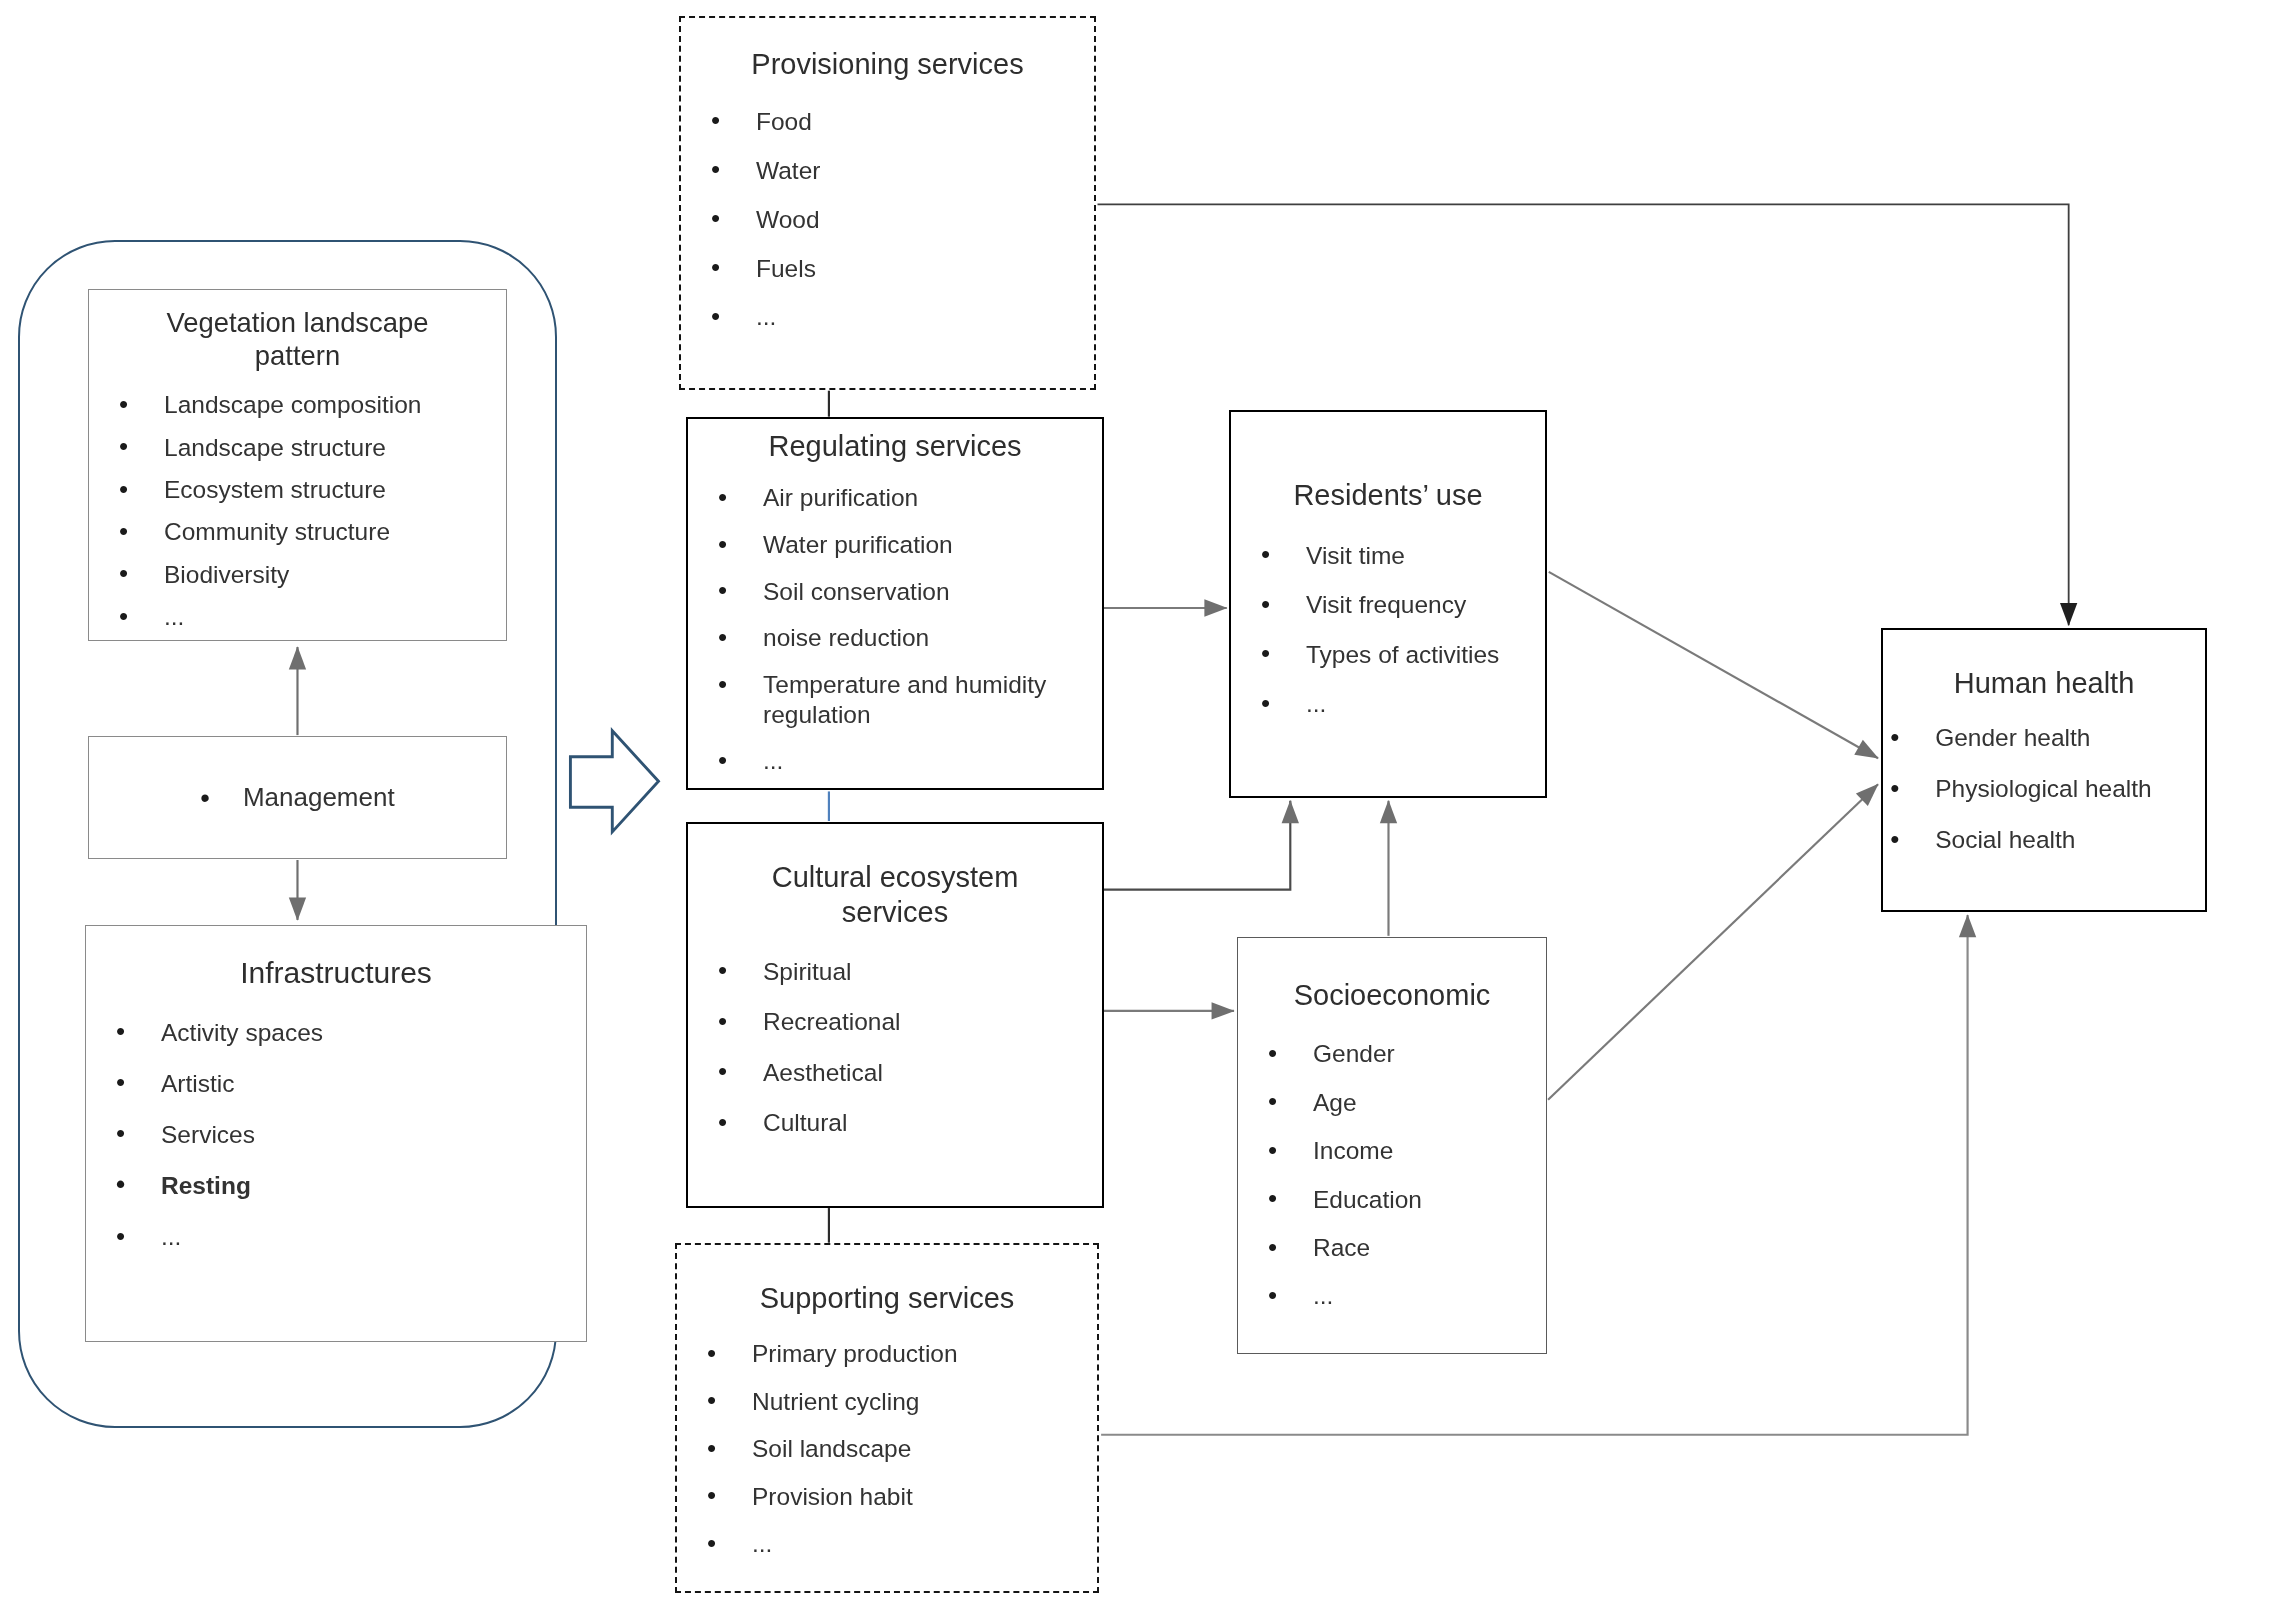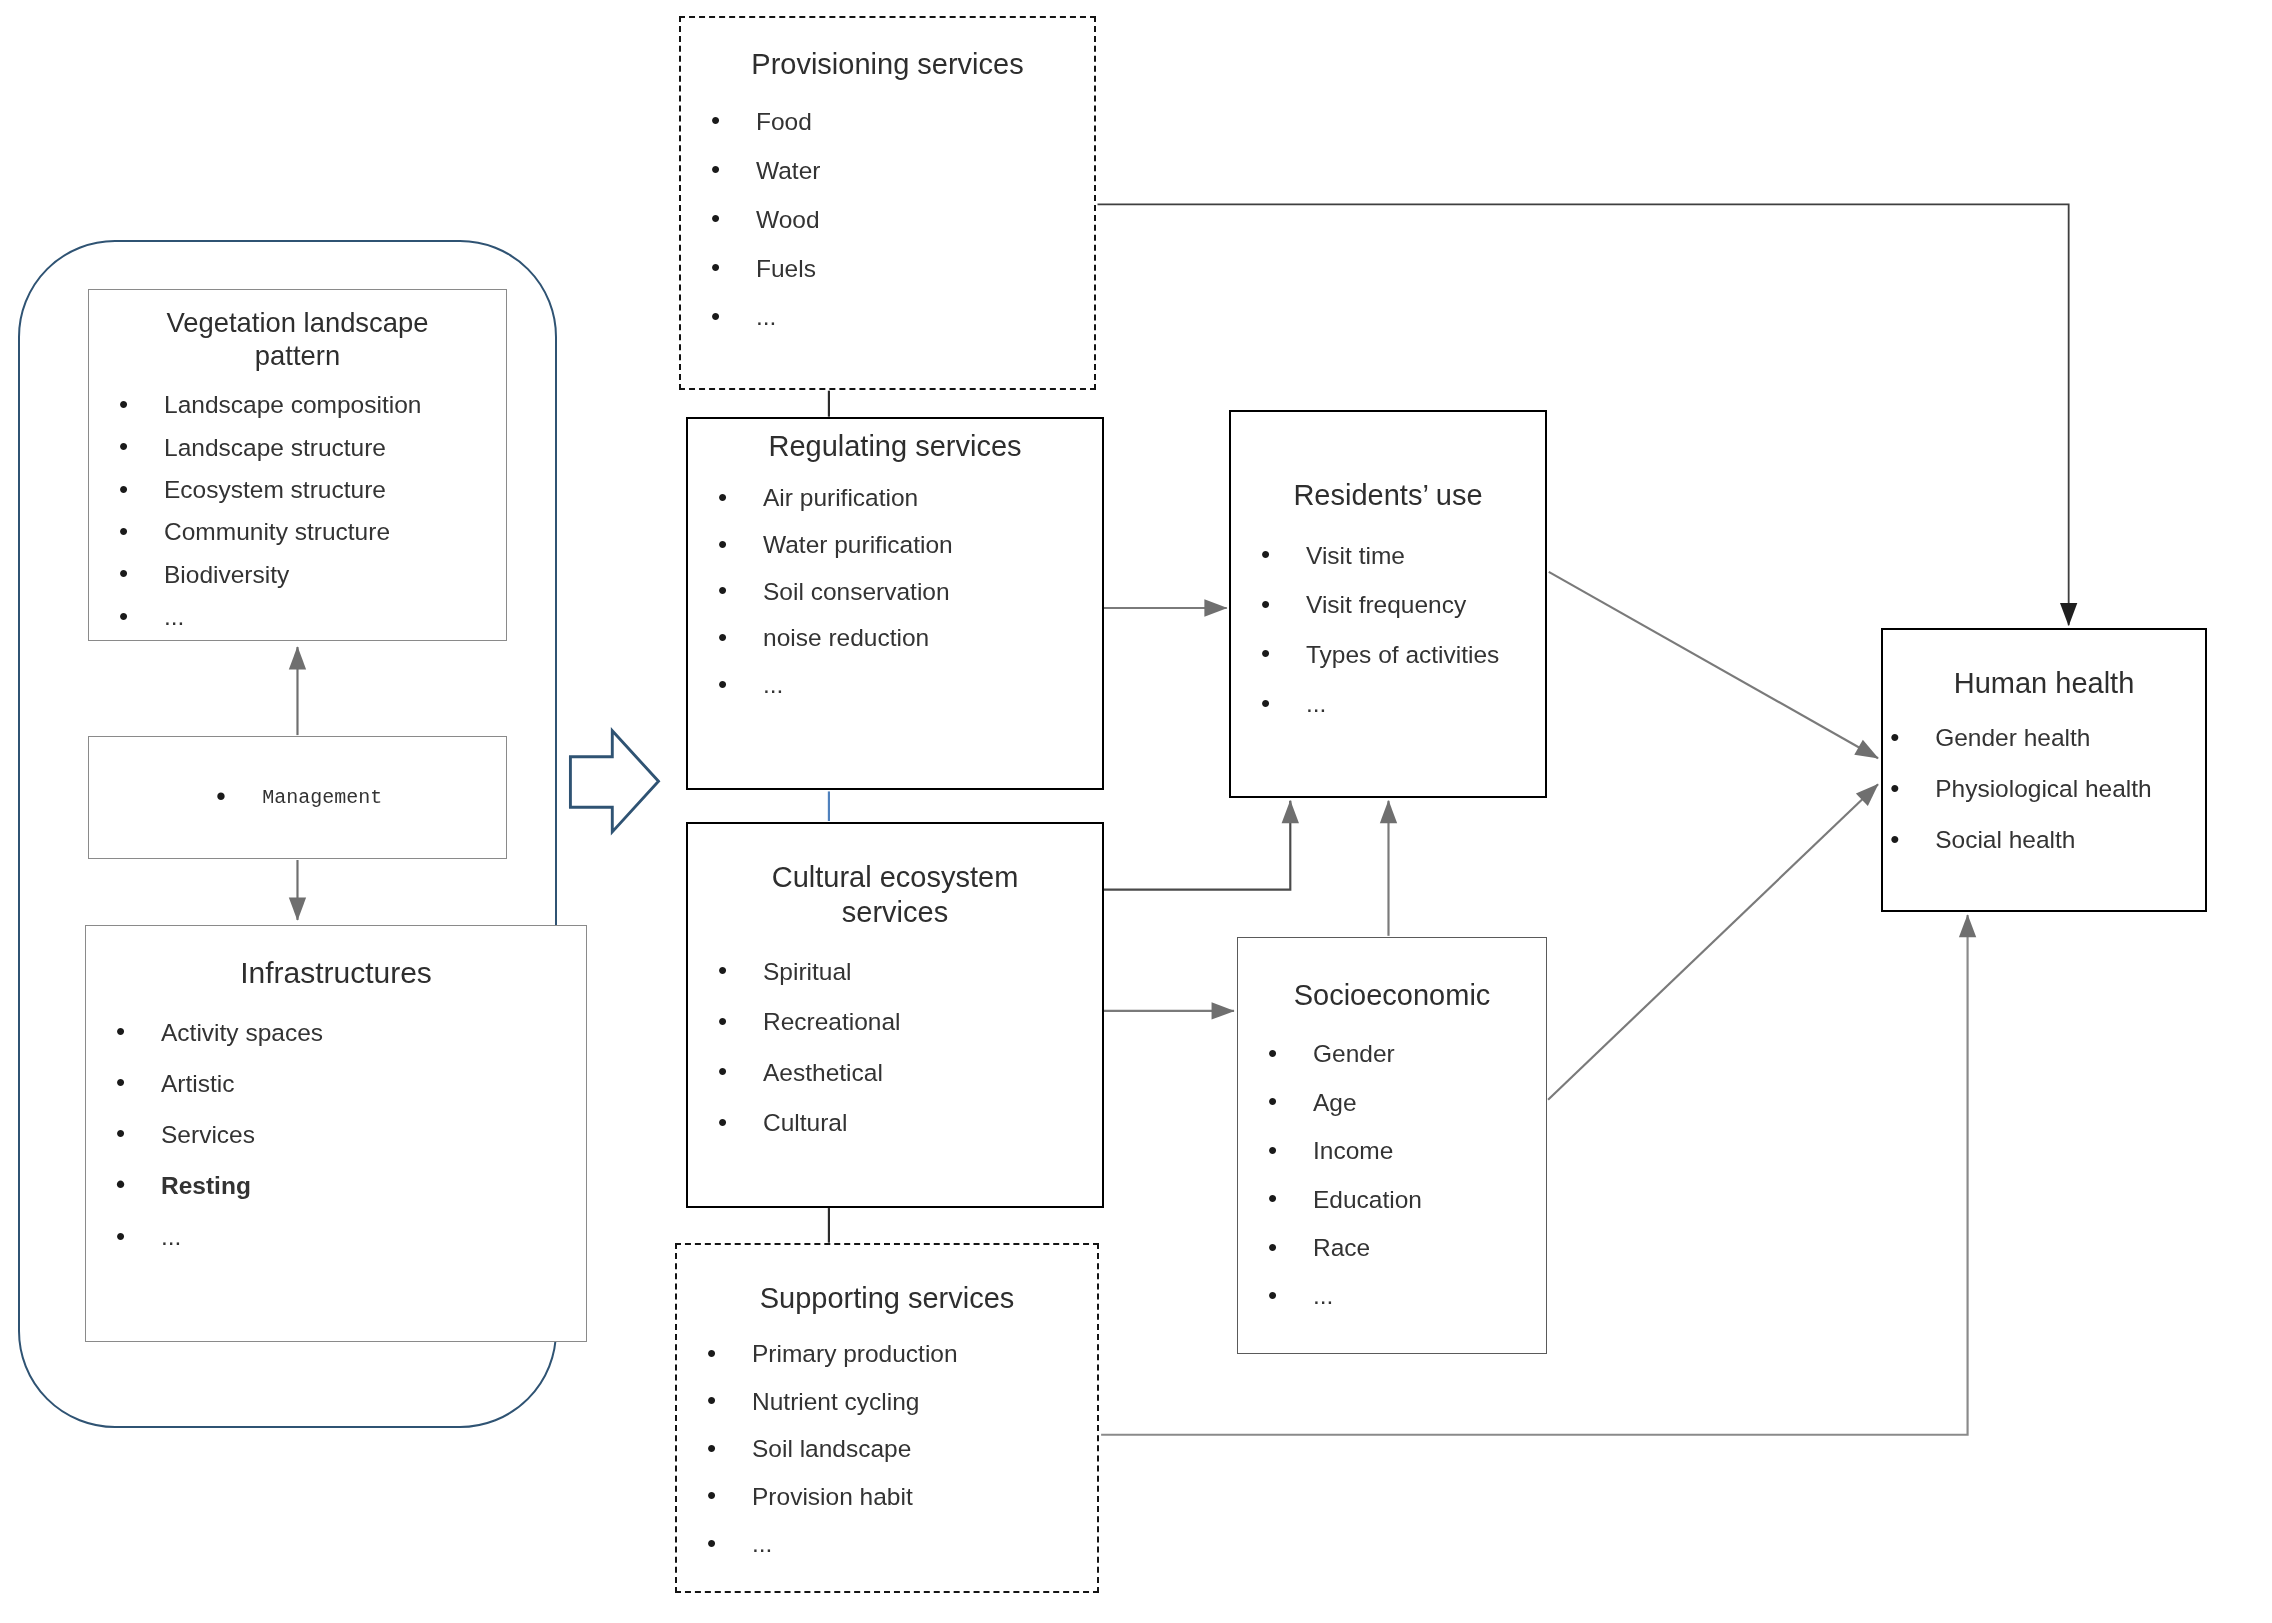--- a/index.html
+++ b/index.html
@@ -32,21 +32,21 @@
   }
   
   .center-bullets li{
     position:static;padding-left:0;text-align:center;
   }
   .center-bullets li::before{
     content:"\2022\00a0\00a0\00a0";position:static;font-size:26px;color:#1a1a1a;
   }
   .mgmt-inner{
     display:flex;align-items:center;justify-content:center;height:100%;
-    font-size:20px;color:#333333;font-family:Liberation Mono, monospace;
+    font-size:26px;color:#333333;
   }
   .mgmt-inner::before{content:"\2022";margin-right:33px;font-size:27.4px;color:#1a1a1a;}
 </style>
 </head>
 <body>
 
 <div class="canvas">
 
   <svg class="wires" viewBox="0 0 3148 2249" xmlns="http://www.w3.org/2000/svg">
     <defs>
@@ -118,20 +118,21 @@
     </ul>
   </div>
 
   <div class="box b-thick" style="left:686px;top:417px;width:418px;height:373px;">
     <div class="title" style="margin-top:10px;">Regulating services</div>
     <ul class="blist" style="margin-top:19px;">
       <li style="margin-bottom:17.3px;">Air purification</li>
       <li style="margin-bottom:17.3px;">Water purification</li>
       <li style="margin-bottom:17.3px;">Soil conservation</li>
       <li style="margin-bottom:17.3px;">noise reduction</li>
+      <li style="margin-bottom:17.3px;">Temperature and humidity regulation</li>
       <li style="margin-bottom:0;">...</li>
     </ul>
   </div>
 
   <div class="box b-thick" style="left:686px;top:822px;width:418px;height:386px;">
     <div class="title" style="margin-top:36px;max-width:289px;">Cultural ecosystem services</div>
     <ul class="blist" style="margin-top:26px;">
       <li style="margin-bottom:21px;">Spiritual</li>
       <li style="margin-bottom:21px;">Recreational</li>
       <li style="margin-bottom:21px;">Aesthetical</li>

